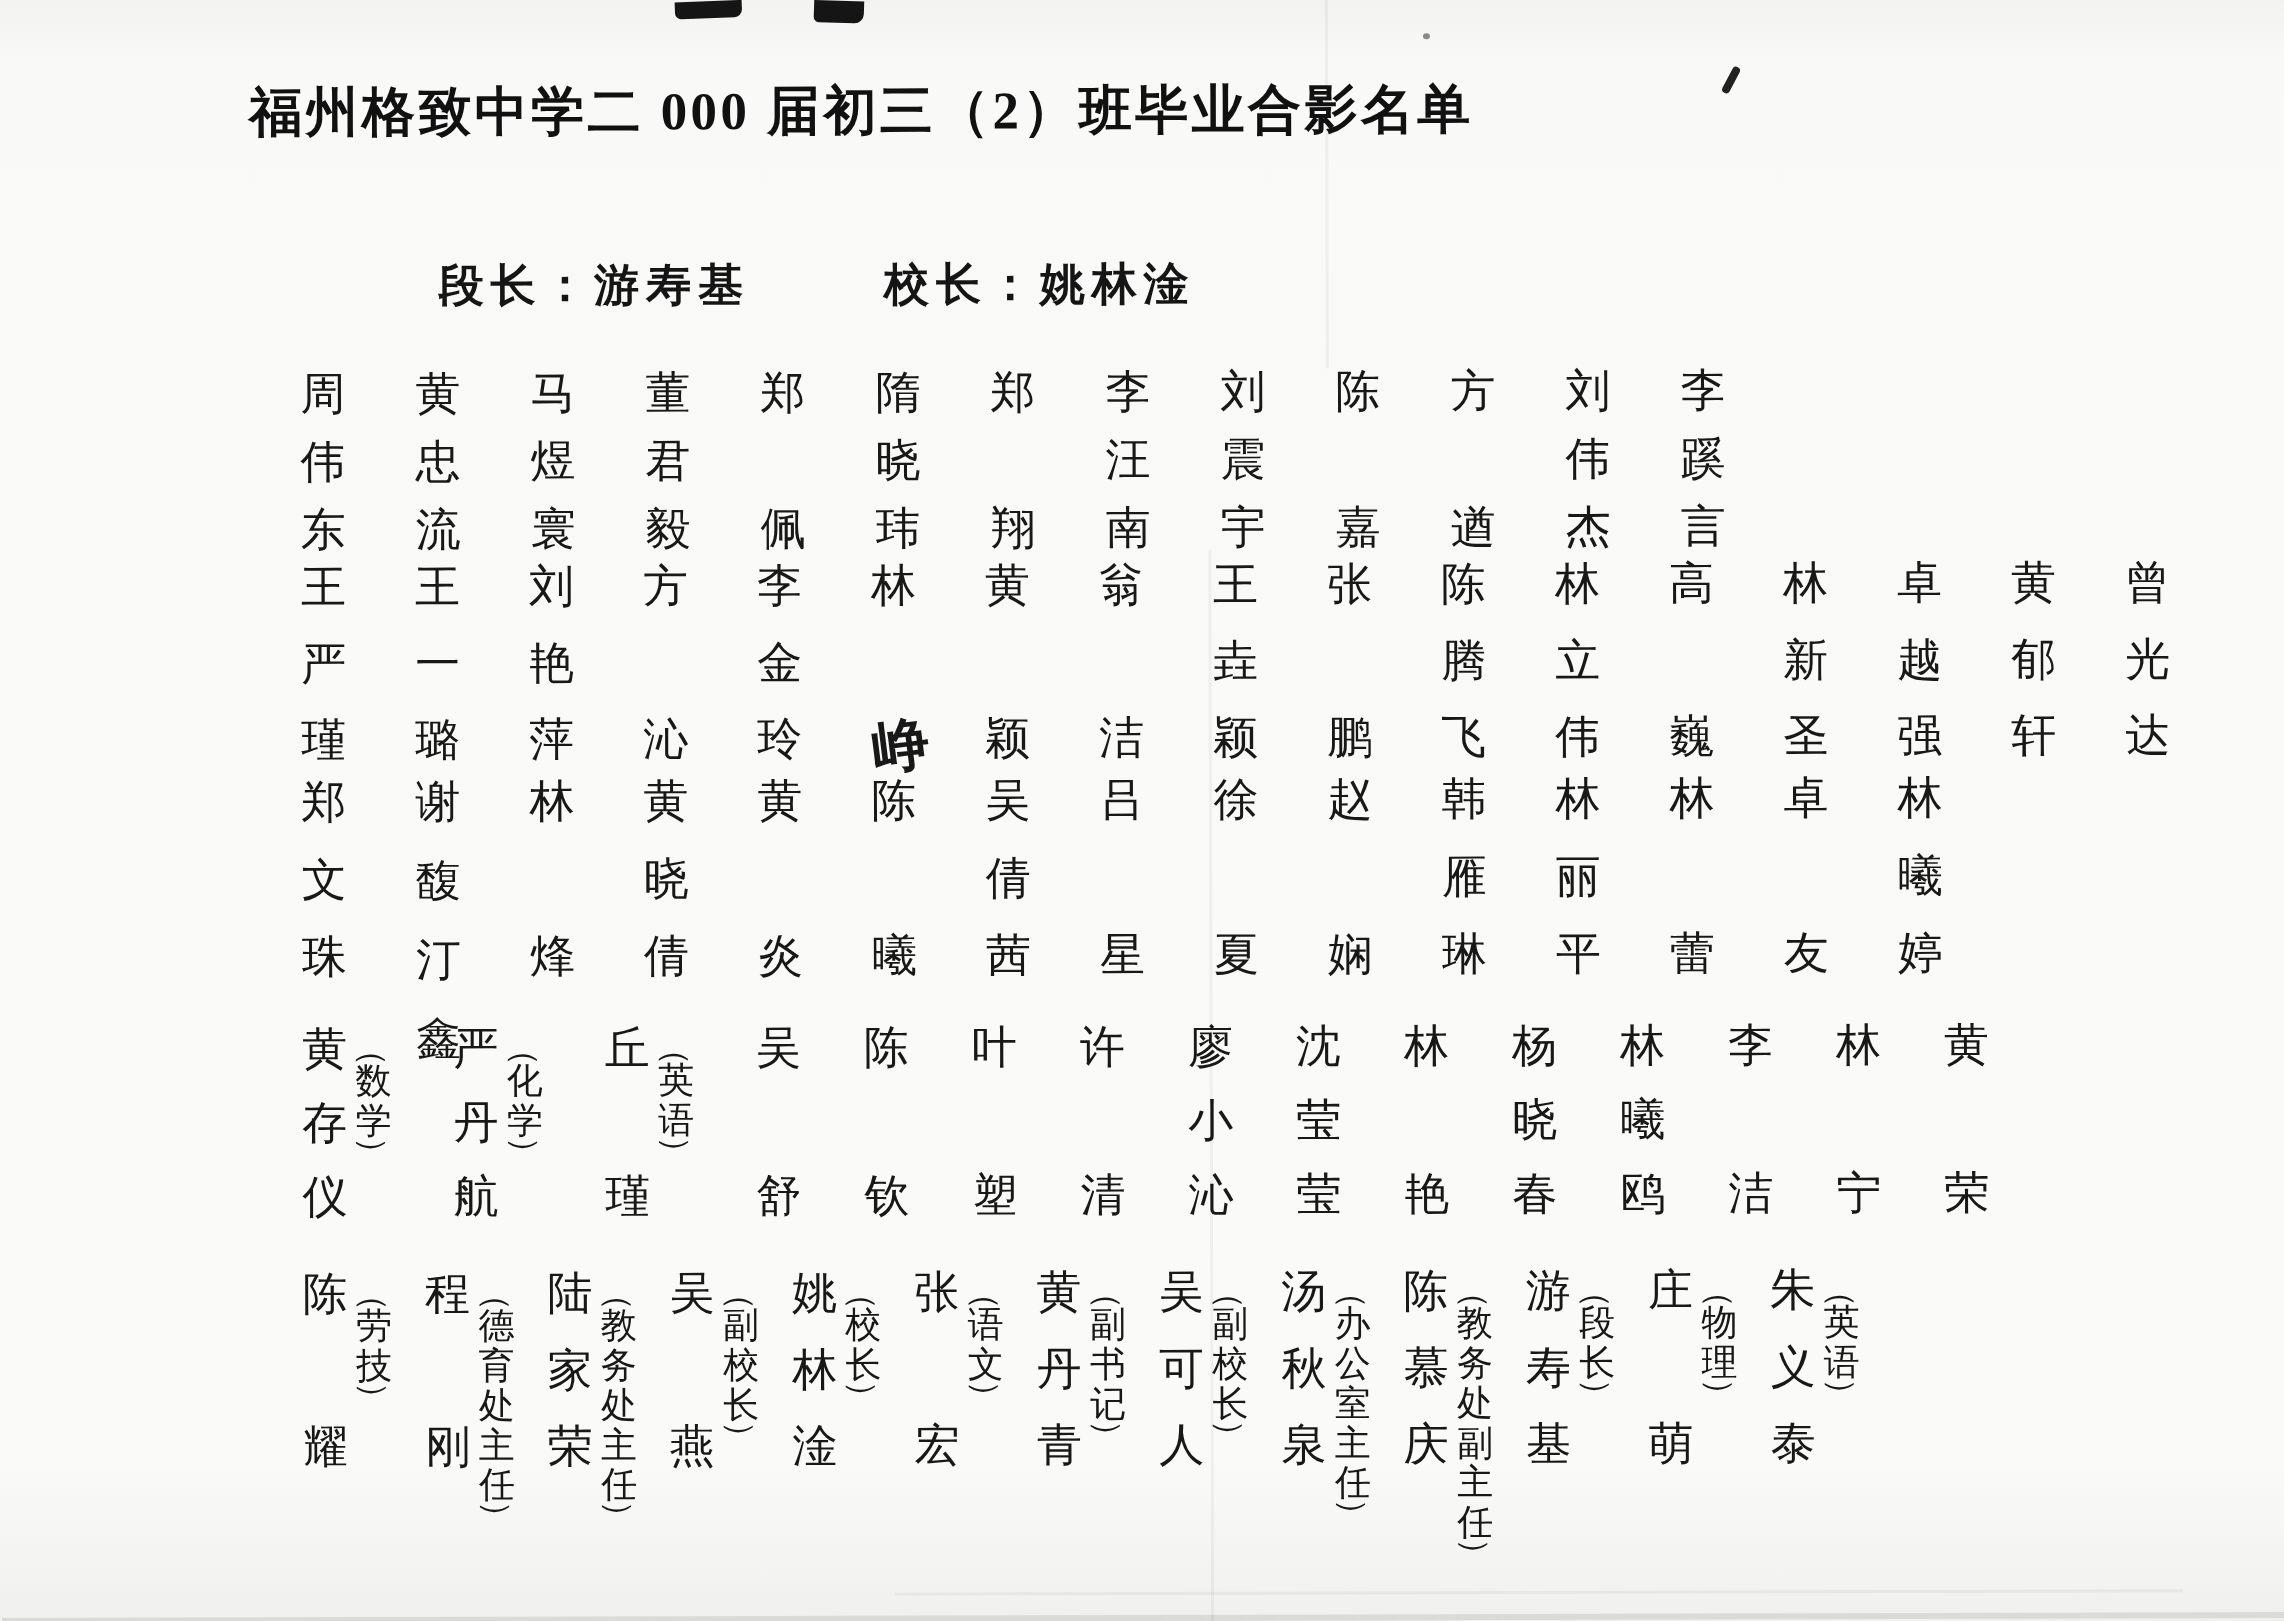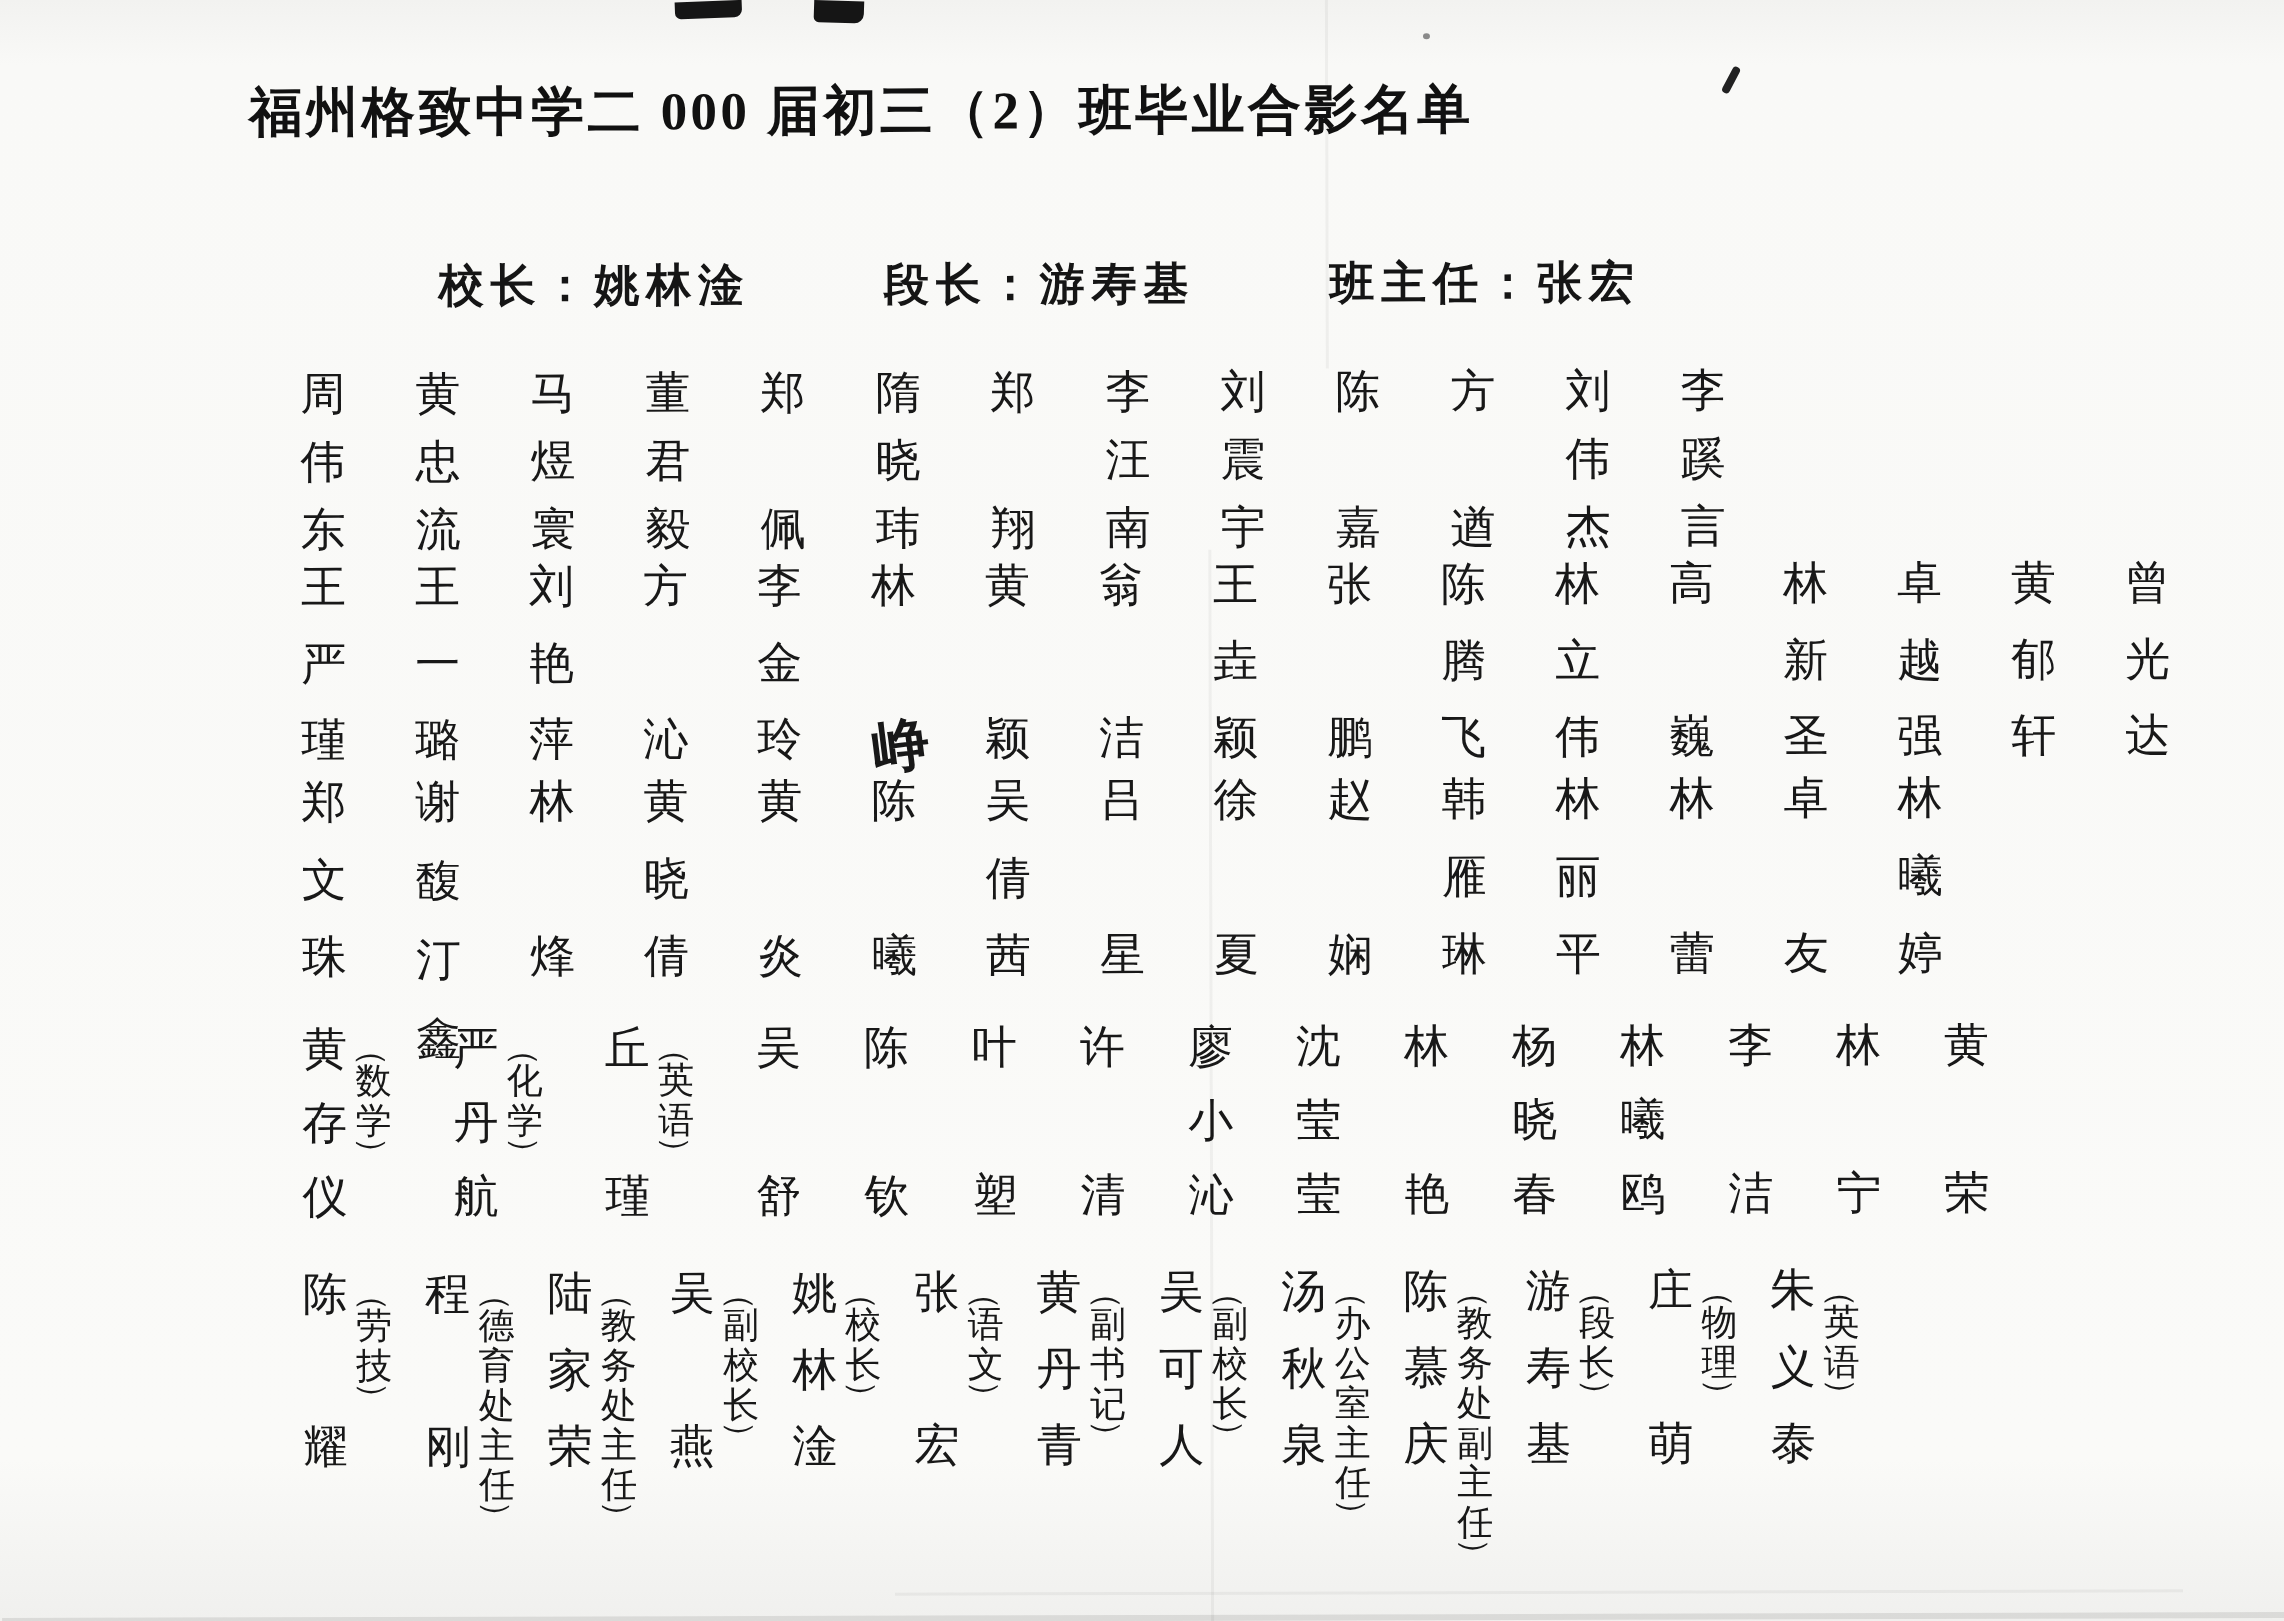--- a/index.html
+++ b/index.html
@@ -53,23 +53,22 @@
   .bottom-edge{position:absolute;left:0;right:0;bottom:0;height:6px;background:rgba(30,30,30,0.10);}
 </style>
 </head>
 <body>
 
 <div id="paper">
 
   <div class="title">福州格致中学二 000 届初三（2）班毕业合影名单</div>
 
   <div class="subtitle">
+    <span>段长：游寿基</span>
     <span>校长：姚林淦</span>
-    <span>段长：游寿基</span>
-    <span>班主任：张宏</span>
   </div>
 
   <div id="rows">
       <div class="name-row row1">
         <div class="entry">
           <div class="vname">
             <span class="ch">周</span>
             <span class="ch">伟</span>
             <span class="ch">东</span>
           </div>

